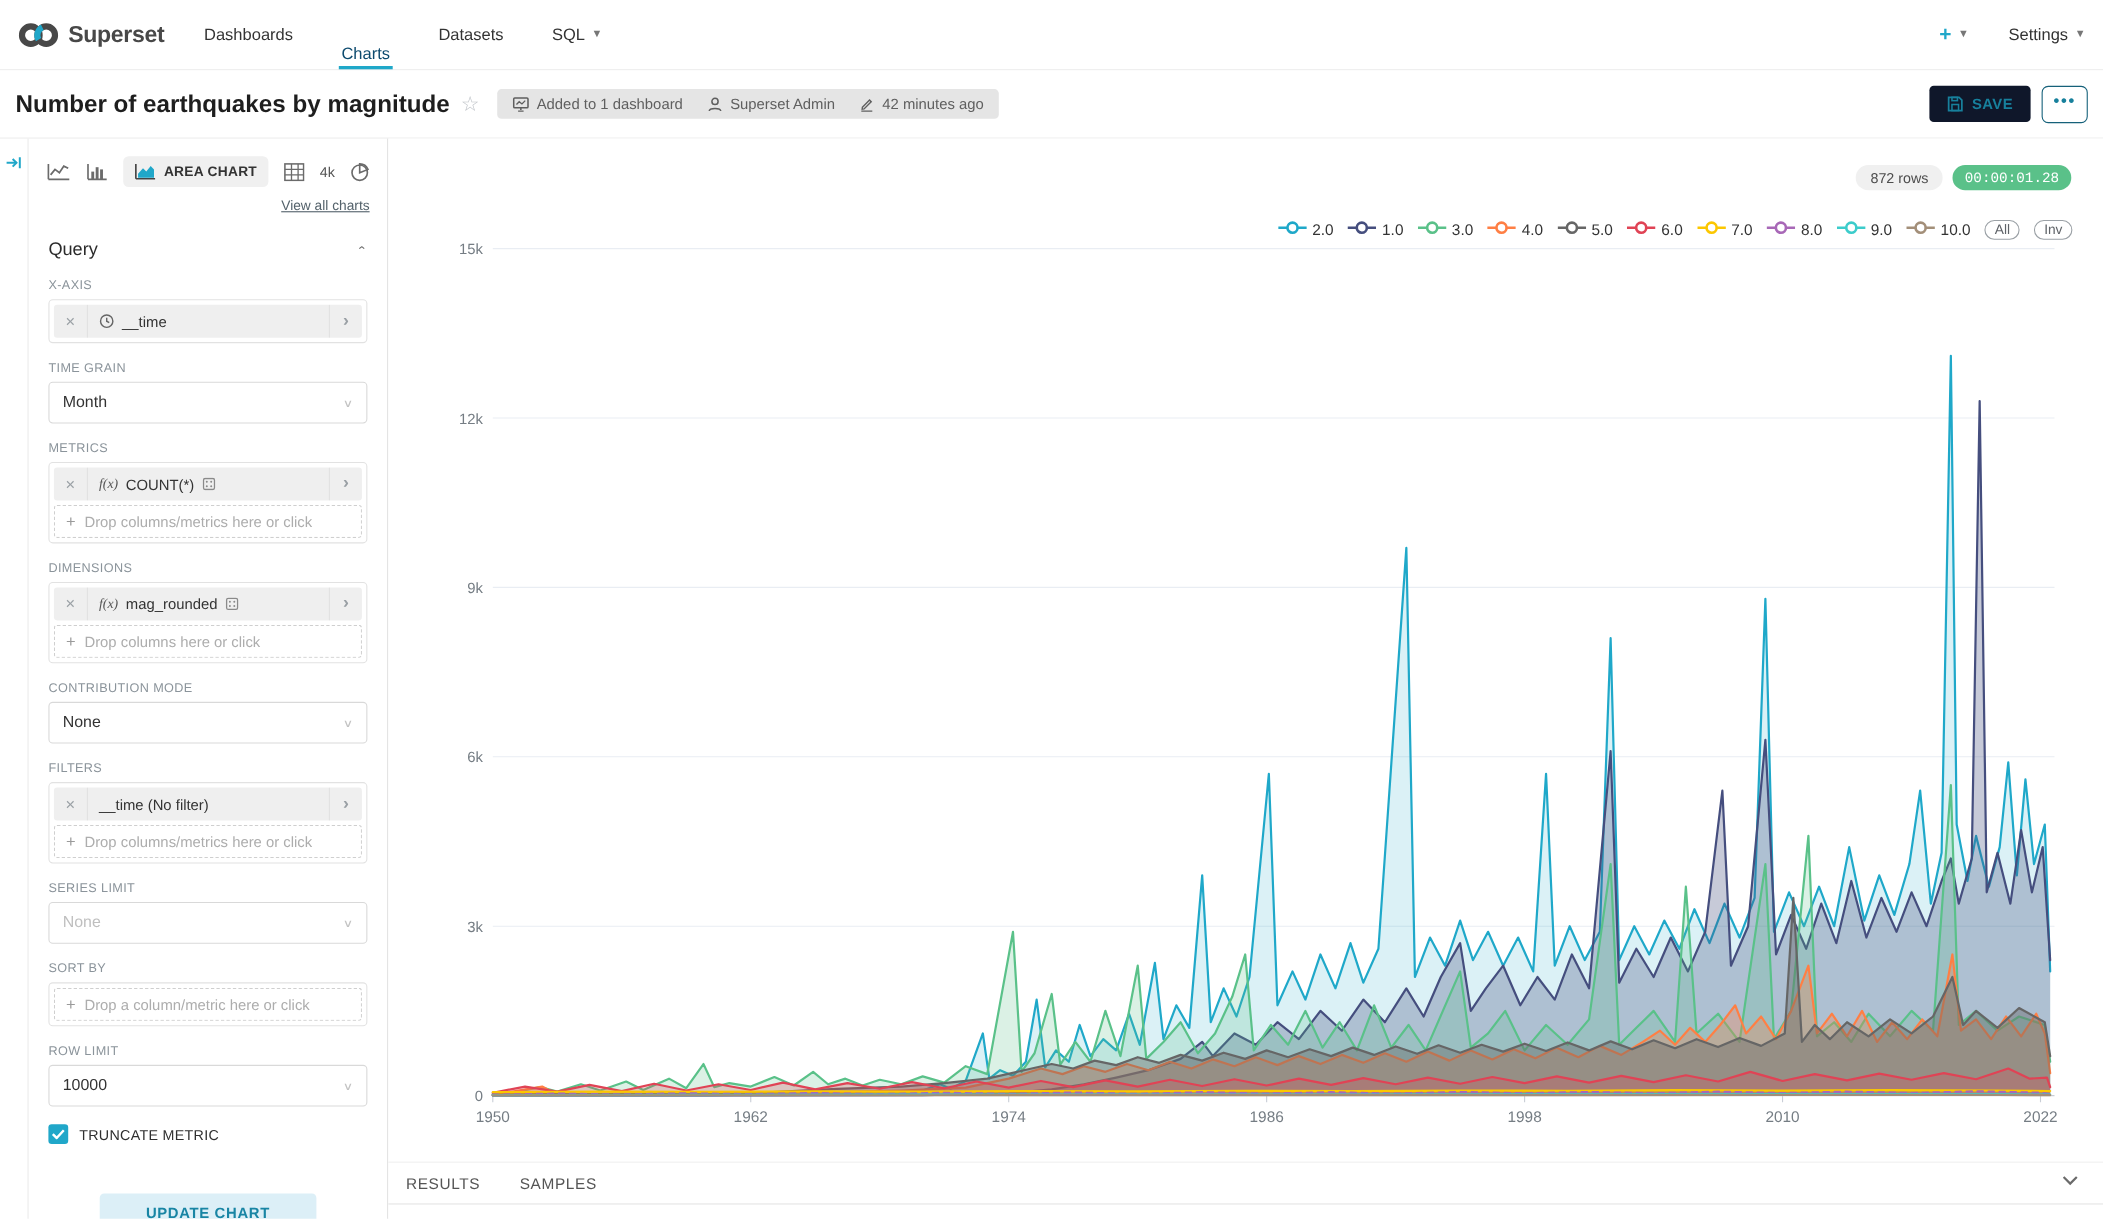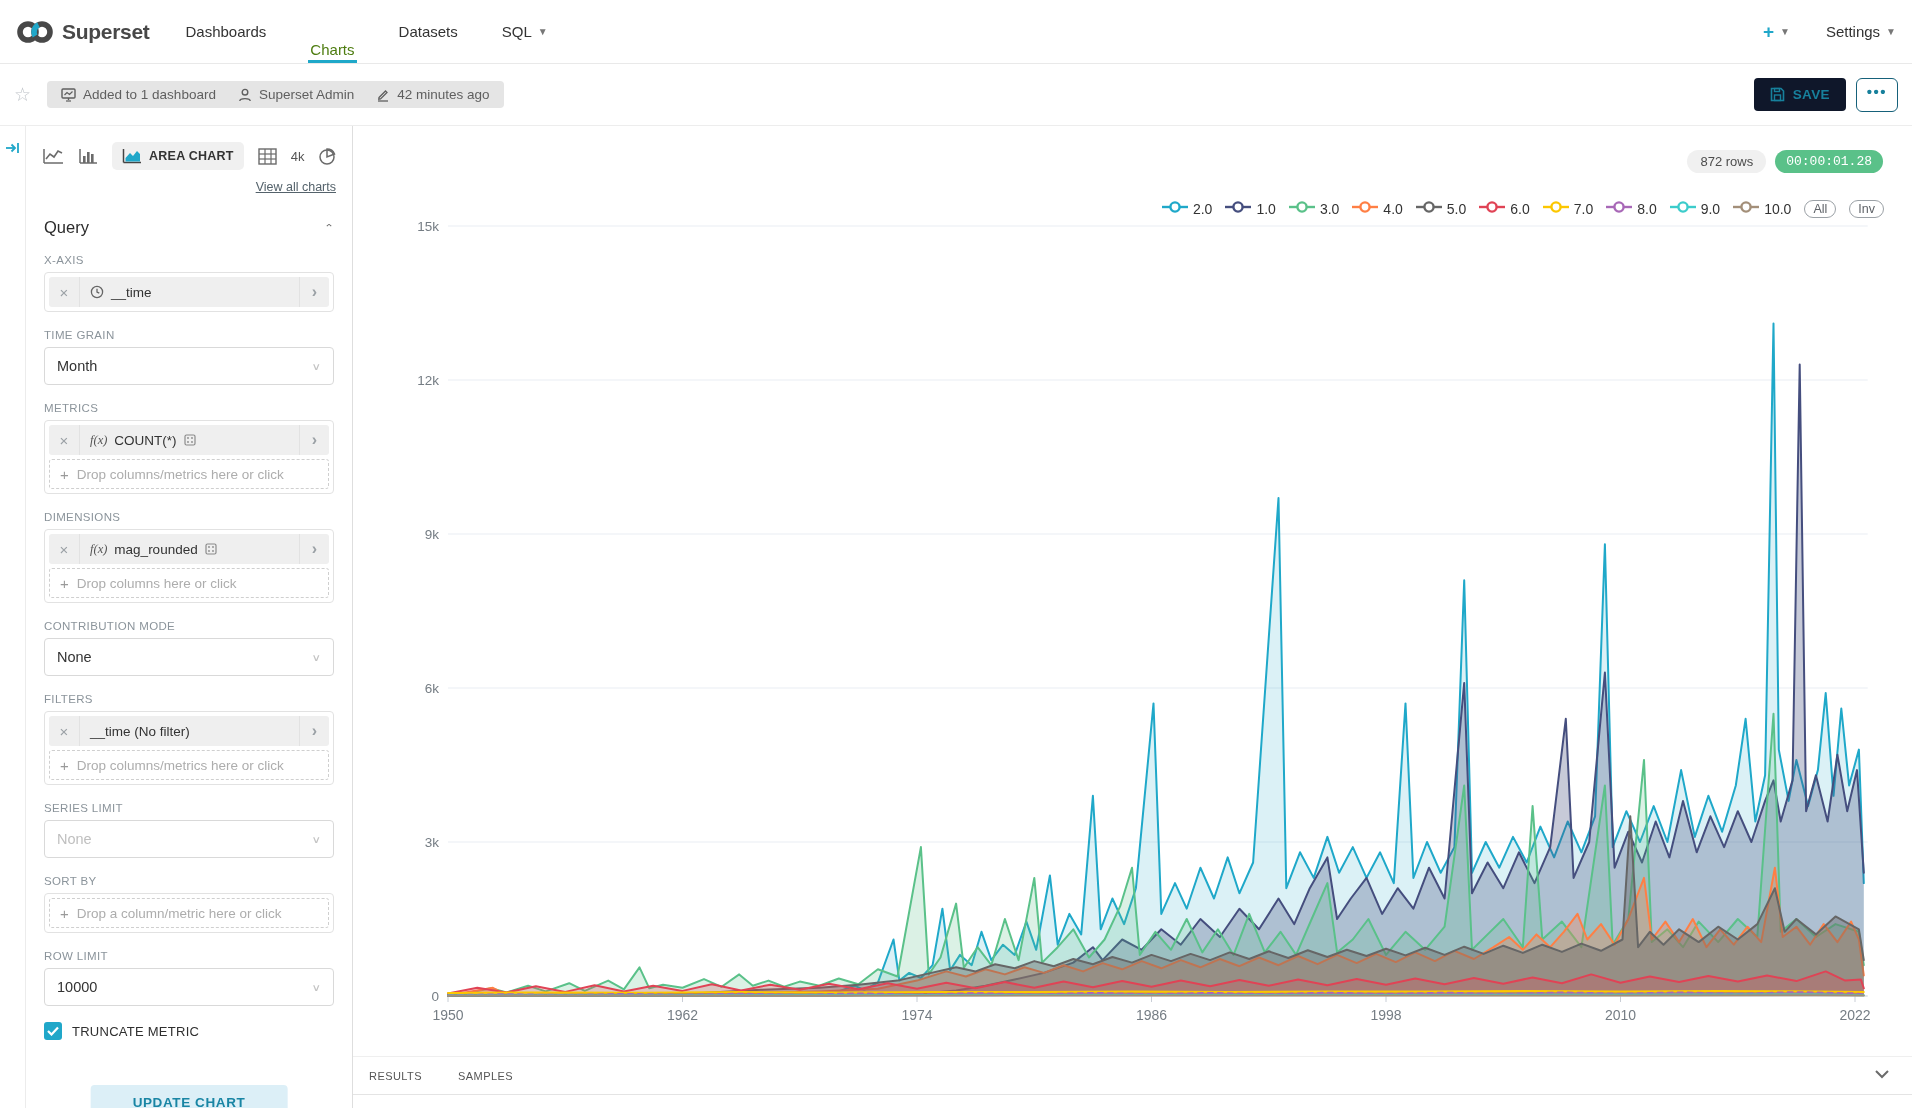--- a/index.html
+++ b/index.html
@@ -6,21 +6,21 @@
   html,body { width:1912px; height:1108px; overflow:hidden; background:#fff;
     font-family:"Liberation Sans", sans-serif; color:#333; }
 
   
   .navbar { height:64px; display:flex; align-items:stretch; padding:0 16px;
     border-bottom:1px solid #E9E9E9; background:#fff; }
   .brand { display:flex; align-items:center; gap:8px; margin-right:34px; }
   .brand-name { font-size:21px; font-weight:bold; color:#484848; letter-spacing:-0.3px; }
   .nav-item { display:flex; align-items:center; padding:0 2px; margin-right:40px;
     font-size:15px; color:#333; cursor:pointer; border-bottom:3px solid transparent; border-top:3px solid transparent;text-align:right; }
-  .nav-item.active { color:#4d7c0f; border-bottom-color:#1FA8C9;margin-top:36px; }
+  .nav-item.active { color:#0c4a6e; border-bottom-color:#1FA8C9;margin-top:36px; }
   .nav-caret { font-size:10px; color:#777; margin-left:6px; }
   .nav-right { margin-left:auto; display:flex; align-items:center; gap:36px; }
   .plus-btn { color:#20A7C9; font-size:19px; font-weight:bold; display:flex; align-items:center; cursor:pointer; }
   .settings { font-size:15px; color:#333; display:flex; align-items:center; cursor:pointer; }
 
   
   .header { height:62px; display:flex; align-items:center; padding:0 14px;
     border-bottom:1px solid #EDEDED; background:#fff; }
   .page-title { font-size:22px; font-weight:bold; color:#1e1e1e; margin-right:10px; }
   .star { font-size:19px; color:#BFC3C8; margin-right:16px; cursor:pointer; }
@@ -100,21 +100,21 @@
   .legend { position:absolute; top:74px; right:28px; display:flex; align-items:center; gap:13px; }
   .legend-item { display:flex; align-items:flex-start; gap:5px; cursor:pointer; }
   .legend-item span { font-size:14px; color:#333; }
   .legend-btn { border:1.5px solid #9BA1A6; border-radius:11px; color:#5f6periphery368; color:#5f6368;
     font-size:12.5px; padding:1px 8px; cursor:pointer; background:#fff; }
   #chart-svg { position:absolute; left:0; top:0; }
 
   .results-panel { position:absolute; left:0; right:0; top:930px; bottom:0; border-top:1px solid #EFEFEF; }
   .results-tabs { height:38px; display:flex; align-items:center; gap:36px; padding-left:16px;
     border-bottom:1px solid #E4E4E4; position:relative; }
-  .results-tab { font-size:11px; letter-spacing:0.04em; color:#555; cursor:pointer; }
+  .results-tab { font-size:14px; letter-spacing:0.04em; color:#555; cursor:pointer; }
   .results-chevron { position:absolute; right:22px; top:8px; color:#6b6b6b; cursor:pointer; }
 </style>
 </head>
 <body>
 
 <div class="navbar">
   <div class="brand">
     <svg width="38" height="30" viewBox="0 0 38 30">
       <circle cx="12" cy="15" r="8" fill="none" stroke="#484848" stroke-width="5.6"></circle>
       <circle cx="26" cy="15" r="8" fill="none" stroke="#484848" stroke-width="5.6"></circle>
@@ -141,20 +141,21 @@
         <span class="nav-caret">▼</span>
     </div>
     <div class="settings">
       <span>Settings</span>
         <span class="nav-caret">▼</span>
     </div>
   </div>
 </div>
 
 <div class="header">
+  <div class="page-title">Number of earthquakes by magnitude</div>
   <div class="star">☆</div>
   <div class="meta-pill">
     <div class="meta-item">
       <svg width="15" height="14" viewBox="0 0 15 14">
         <rect x="1" y="1" width="13" height="9" rx="1" fill="none" stroke="#5f5f5f" stroke-width="1.4"></rect>
         <polyline points="3.5,7 6,4.5 8.5,6.5 11.5,3.5" fill="none" stroke="#5f5f5f" stroke-width="1.2"></polyline>
         <line x1="7.5" y1="10" x2="7.5" y2="12" stroke="#5f5f5f" stroke-width="1.4"></line>
         <line x1="5" y1="13" x2="10" y2="13" stroke="#5f5f5f" stroke-width="1.2"></line>
       </svg>
       <span>Added to 1 dashboard</span>

